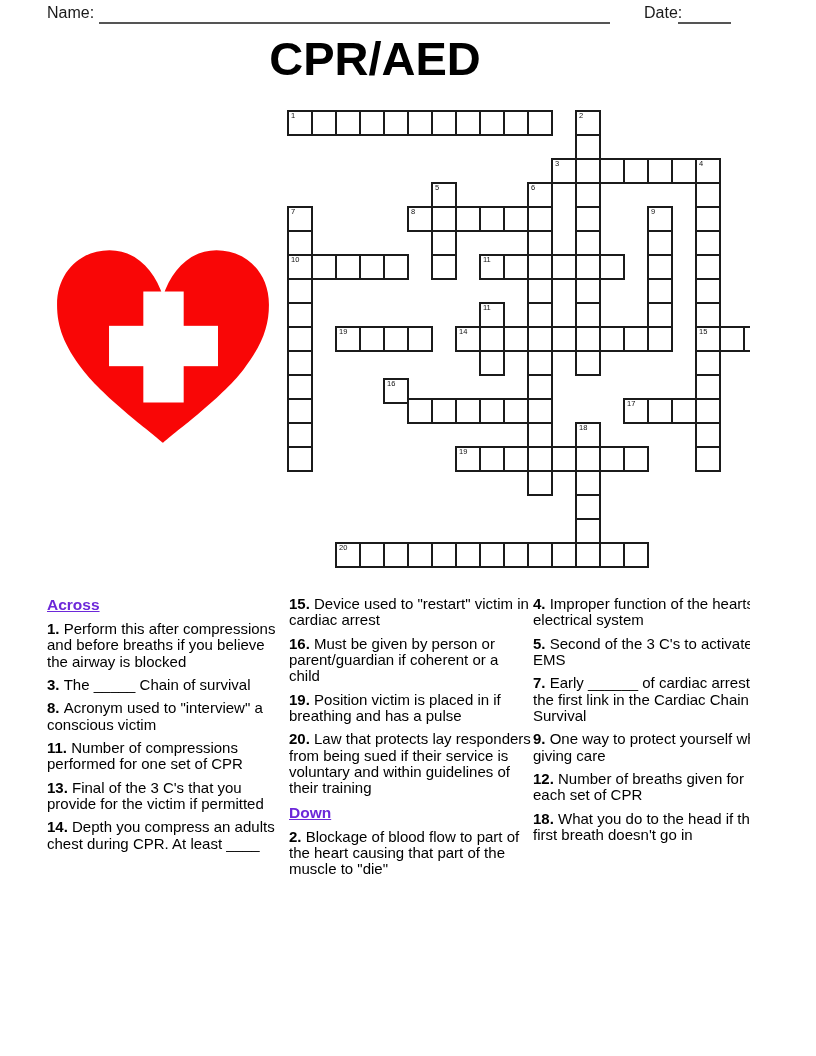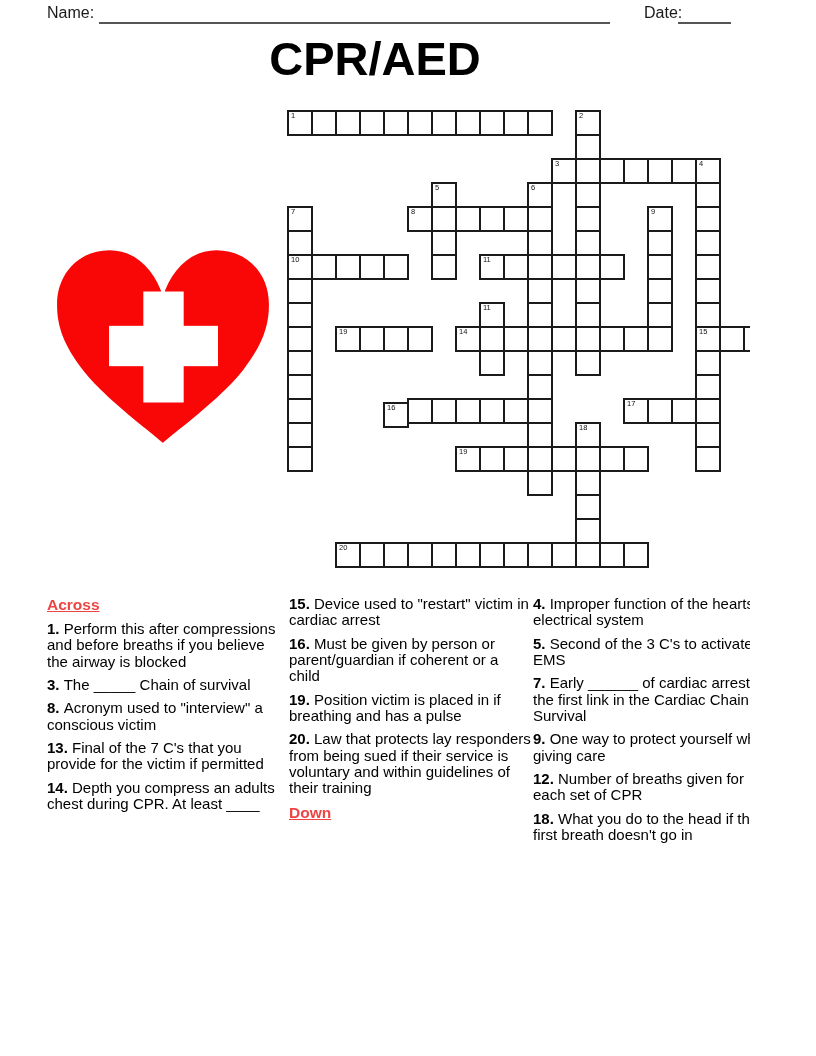--- a/index.html
+++ b/index.html
@@ -27,21 +27,21 @@
         background:#fff;border:2px solid #1b1b1b;}
   .cellnum{position:absolute;top:0px;left:2px;font-size:7.5px;line-height:8px;
            color:#111;font-family:"Liberation Sans",sans-serif;}
 
   
   .cluecol{position:absolute;top:596px;}
   #clue-col-1{left:47px;width:236px;}
   #clue-col-2{left:289px;width:244px;}
   #clue-col-3{left:533px;width:242px;}
   .clue-heading{font-size:15.5px;font-weight:bold;text-decoration:underline;
-                margin:0 0 7px 0;color:#ef4444;}
+                margin:0 0 7px 0;color:#6d28d9;}
   p.clue{margin:0 0 7px 0;font-size:15px;line-height:1.09;color:#000;}
   p.clue .cnum{font-weight:bold;}
 </style>
 </head>
 <body>
 
 <div class="page">
 
   <span class="fieldlabel" id="name-label">Name:</span>
   <span class="fieldline" id="name-line"></span>
@@ -180,21 +180,21 @@
       <div class="cell" style="left: 407px; top: 326px; height: 26px; width: 26px; border-color: rgb(27, 27, 27);"></div>
       <div class="cell" style="left: 455px; top: 326px; height: 26px; width: 26px; border-color: rgb(27, 27, 27);">
         <span class="cellnum">14</span>
       </div>
       <div class="cell" style="left: 503px; top: 326px; height: 26px; width: 26px; border-color: rgb(27, 27, 27);"></div>
       <div class="cell" style="left: 551px; top: 326px; height: 26px; width: 26px; border-color: rgb(27, 27, 27);"></div>
       <div class="cell" style="left: 599px; top: 326px; height: 26px; width: 26px; border-color: rgb(27, 27, 27);"></div>
       <div class="cell" style="left: 623px; top: 326px; height: 26px; width: 26px; border-color: rgb(27, 27, 27);"></div>
       <div class="cell" style="left: 719px; top: 326px; height: 26px; width: 26px; border-color: rgb(27, 27, 27);"></div>
       <div class="cell" style="left: 743px; top: 326px; height: 26px; width: 26px; border-color: rgb(27, 27, 27);"></div>
-      <div class="cell" style="left: 383px; top: 402px; height: 26px; width: 26px; border-color: rgb(27, 27, 27);">
+      <div class="cell" style="left: 383px; top: 378px; height: 26px; width: 26px; border-color: rgb(27, 27, 27);">
         <span class="cellnum">16</span>
       </div>
       <div class="cell" style="left: 407px; top: 398px; height: 26px; width: 26px; border-color: rgb(27, 27, 27);"></div>
       <div class="cell" style="left: 431px; top: 398px; height: 26px; width: 26px; border-color: rgb(27, 27, 27);"></div>
       <div class="cell" style="left: 455px; top: 398px; height: 26px; width: 26px; border-color: rgb(27, 27, 27);"></div>
       <div class="cell" style="left: 479px; top: 398px; height: 26px; width: 26px; border-color: rgb(27, 27, 27);"></div>
       <div class="cell" style="left: 503px; top: 398px; height: 26px; width: 26px; border-color: rgb(27, 27, 27);"></div>
       <div class="cell" style="left: 623px; top: 398px; height: 26px; width: 26px; border-color: rgb(27, 27, 27);">
         <span class="cellnum">17</span>
       </div>
@@ -230,29 +230,31 @@
       <div class="cell" style="left: 551px; top: 542px; height: 26px; width: 26px; border-color: rgb(27, 27, 27);"></div>
       <div class="cell" style="left: 599px; top: 542px; height: 26px; width: 26px; border-color: rgb(27, 27, 27);"></div>
       <div class="cell" style="left: 623px; top: 542px; height: 26px; width: 26px; border-color: rgb(27, 27, 27);"></div>
     </div>
 
   <div class="cluecol" id="clue-col-1">
       <div class="clue-heading">Across</div>
       <p class="clue"><span class="cnum">1. </span><span>Perform this after compressions and before breaths if you believe the airway is blocked</span></p>
       <p class="clue"><span class="cnum">3. </span><span>The _____ Chain of survival</span></p>
       <p class="clue"><span class="cnum">8. </span><span>Acronym used to "interview" a conscious victim</span></p>
-      <p class="clue"><span class="cnum">13. </span><span>Final of the 7 C's that you provide for the victim if permitted</span></p>
+      <p class="clue"><span class="cnum">11. </span><span>Number of compressions performed for one set of CPR</span></p>
+      <p class="clue"><span class="cnum">13. </span><span>Final of the 3 C's that you provide for the victim if permitted</span></p>
       <p class="clue"><span class="cnum">14. </span><span>Depth you compress an adults chest during CPR. At least ____</span></p>
     </div>
   <div class="cluecol" id="clue-col-2">
       <p class="clue"><span class="cnum">15. </span><span>Device used to "restart" victim in cardiac arrest</span></p>
       <p class="clue"><span class="cnum">16. </span><span>Must be given by person or parent/guardian if coherent or a child</span></p>
       <p class="clue"><span class="cnum">19. </span><span>Position victim is placed in if breathing and has a pulse</span></p>
       <p class="clue"><span class="cnum">20. </span><span>Law that protects lay responders from being sued if their service is voluntary and within guidelines of their training</span></p>
       <div class="clue-heading">Down</div>
+      <p class="clue"><span class="cnum">2. </span><span>Blockage of blood flow to part of the heart causing that part of the muscle to "die"</span></p>
     </div>
   <div class="cluecol" id="clue-col-3">
       <p class="clue"><span class="cnum">4. </span><span>Improper function of the hearts electrical system</span></p>
       <p class="clue"><span class="cnum">5. </span><span>Second of the 3 C's to activate EMS</span></p>
       <p class="clue"><span class="cnum">7. </span><span>Early ______ of cardiac arrest is the first link in the Cardiac Chain of Survival</span></p>
       <p class="clue"><span class="cnum">9. </span><span>One way to protect yourself when giving care</span></p>
       <p class="clue"><span class="cnum">12. </span><span>Number of breaths given for each set of CPR</span></p>
       <p class="clue"><span class="cnum">18. </span><span>What you do to the head if the first breath doesn't go in</span></p>
     </div>
 

